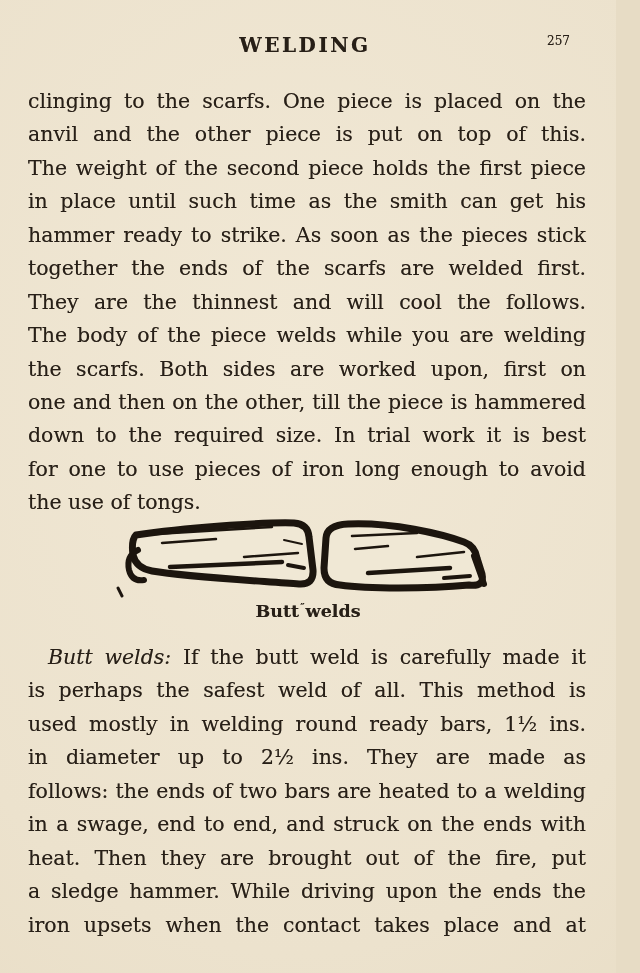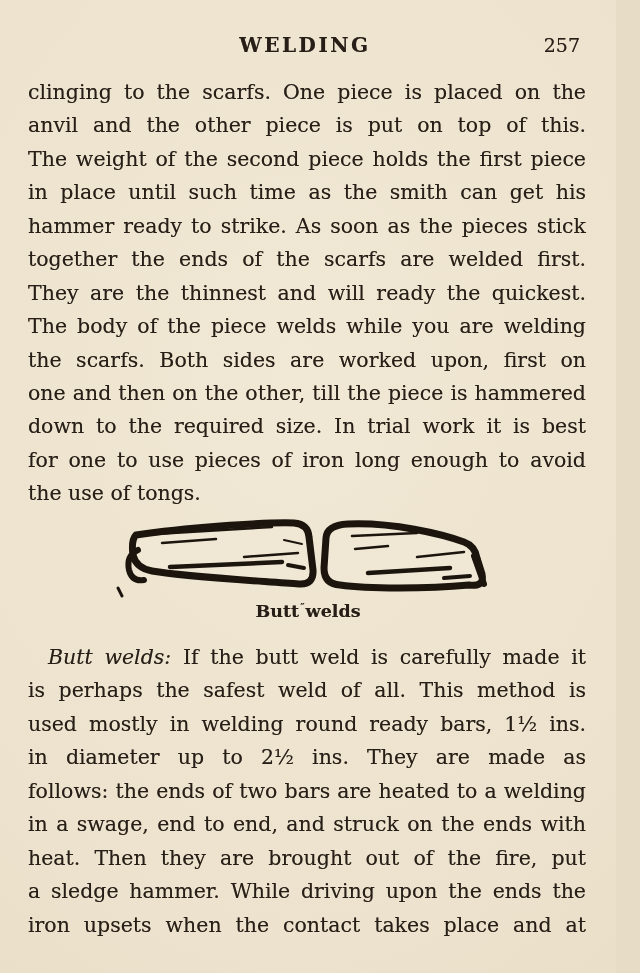--- a/index.html
+++ b/index.html
@@ -13,25 +13,25 @@
   }
   .header{
     position:absolute;top:33px;left:28px;right:34px;height:24px;
   }
   .title{
     position:absolute;left:0;right:0;text-align:center;
     font-size:20px;letter-spacing:2.5px;font-weight:bold;
     text-shadow:0 0 .5px rgba(40,30,20,.55);
   }
   .pagenum{
-    position:absolute;right:2px;top:1px;font-size:19px;
+    position:absolute;right:12px;top:1px;font-size:12px;
     text-shadow:0 0 .5px rgba(40,30,20,.55);
   }
   .para{position:absolute;left:28px;right:30px;font-size:20.5px;}
-  .p1{top:76px;}
+  .p1{top:85px;}
   .p2{top:641px;}
   .line{
     height:33.45px;line-height:33.45px;
     text-align:justify;text-align-last:justify;
     white-space:nowrap;
     text-shadow:0 0 .5px rgba(40,30,20,.5);
   }
   .line.nj{text-align-last:left;}
   .line.ind{text-indent:20px;}
   .it{font-style:italic;}
@@ -53,21 +53,21 @@
     <span class="pagenum">257</span>
   </div>
 
   <div class="para p1">
       <div class="line">clinging to the scarfs.  One piece is placed on the</div>
       <div class="line">anvil and the other piece is put on top of this.</div>
       <div class="line">The weight of the second piece holds the first piece</div>
       <div class="line">in place until such time as the smith can get his</div>
       <div class="line">hammer ready to strike.  As soon as the pieces stick</div>
       <div class="line">together the ends of the scarfs are welded first.</div>
-      <div class="line">They are the thinnest and will ready the quickest.</div>
+      <div class="line">They are the thinnest and will cool the follows.</div>
       <div class="line">The body of the piece welds while you are welding</div>
       <div class="line">the scarfs.  Both sides are worked upon, first on</div>
       <div class="line">one and then on the other, till the piece is hammered</div>
       <div class="line">down to the required size.  In trial work it is best</div>
       <div class="line">for one to use pieces of iron long enough to avoid</div>
       <div class="line nj">the use of tongs.</div>
     </div>
 
   <div class="figure">
     <svg width="392" height="90" viewBox="0 0 392 90" fill="none" stroke="#1c150e" stroke-linecap="round" stroke-linejoin="round">

